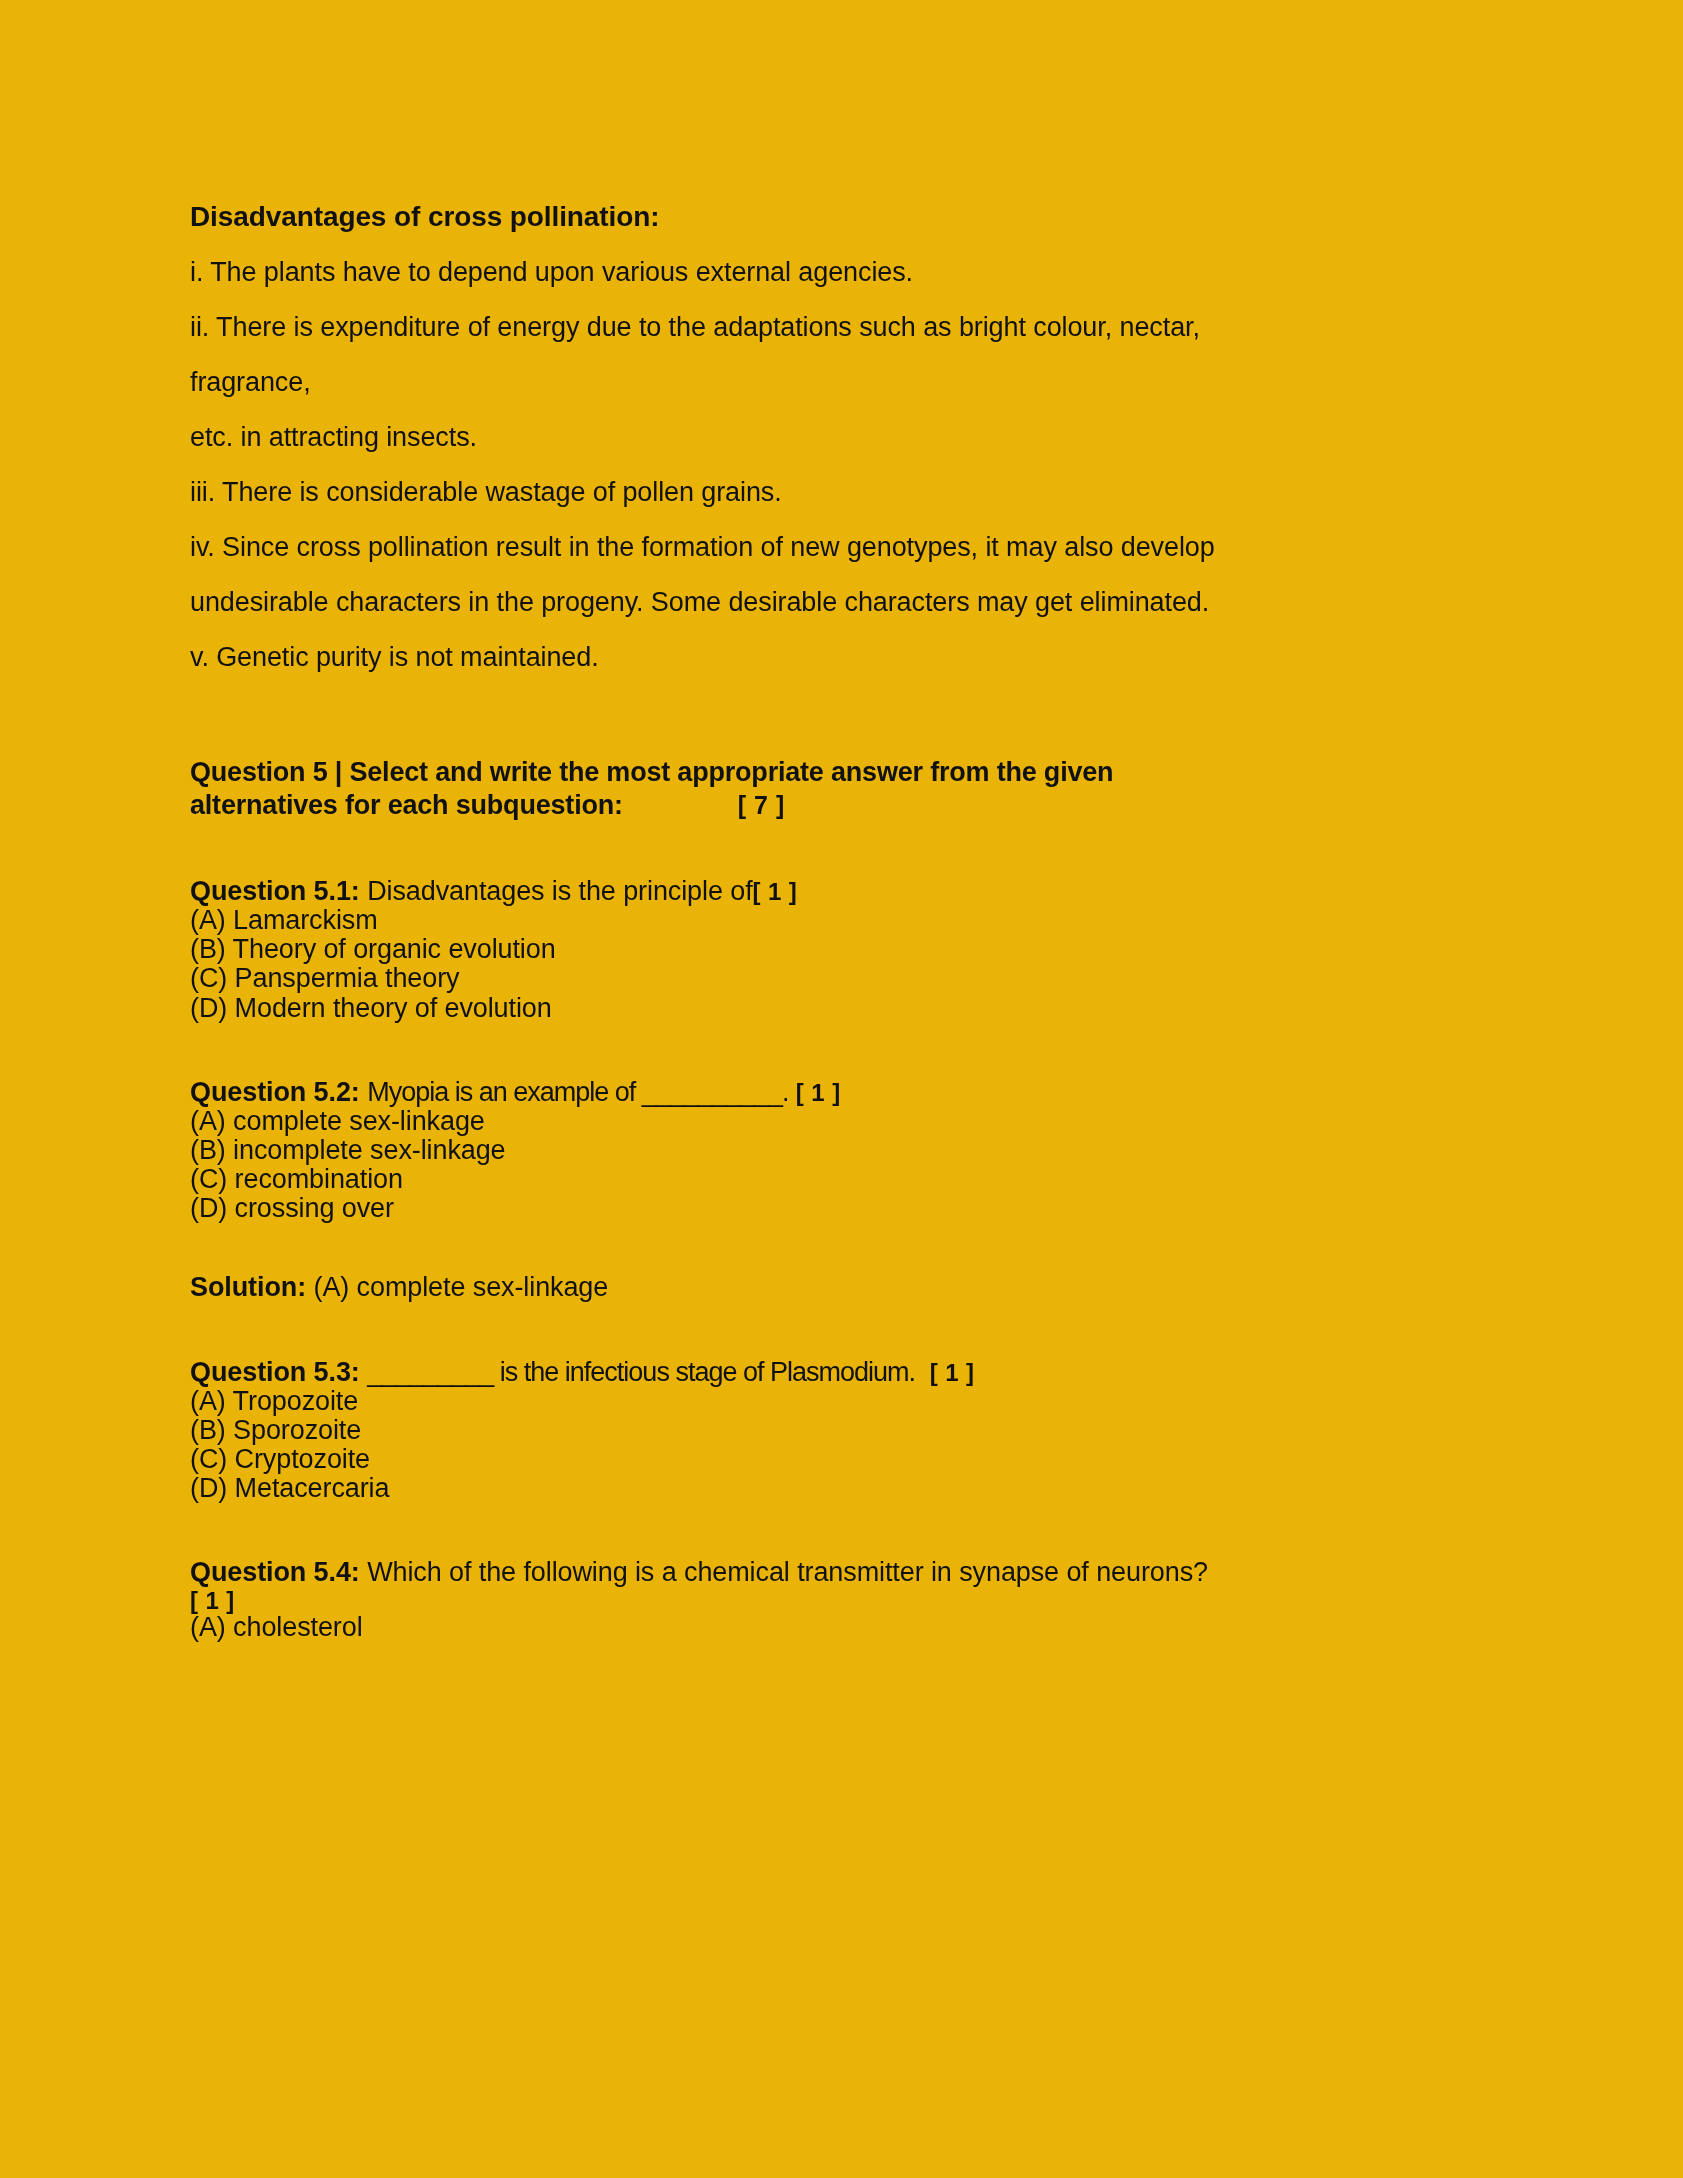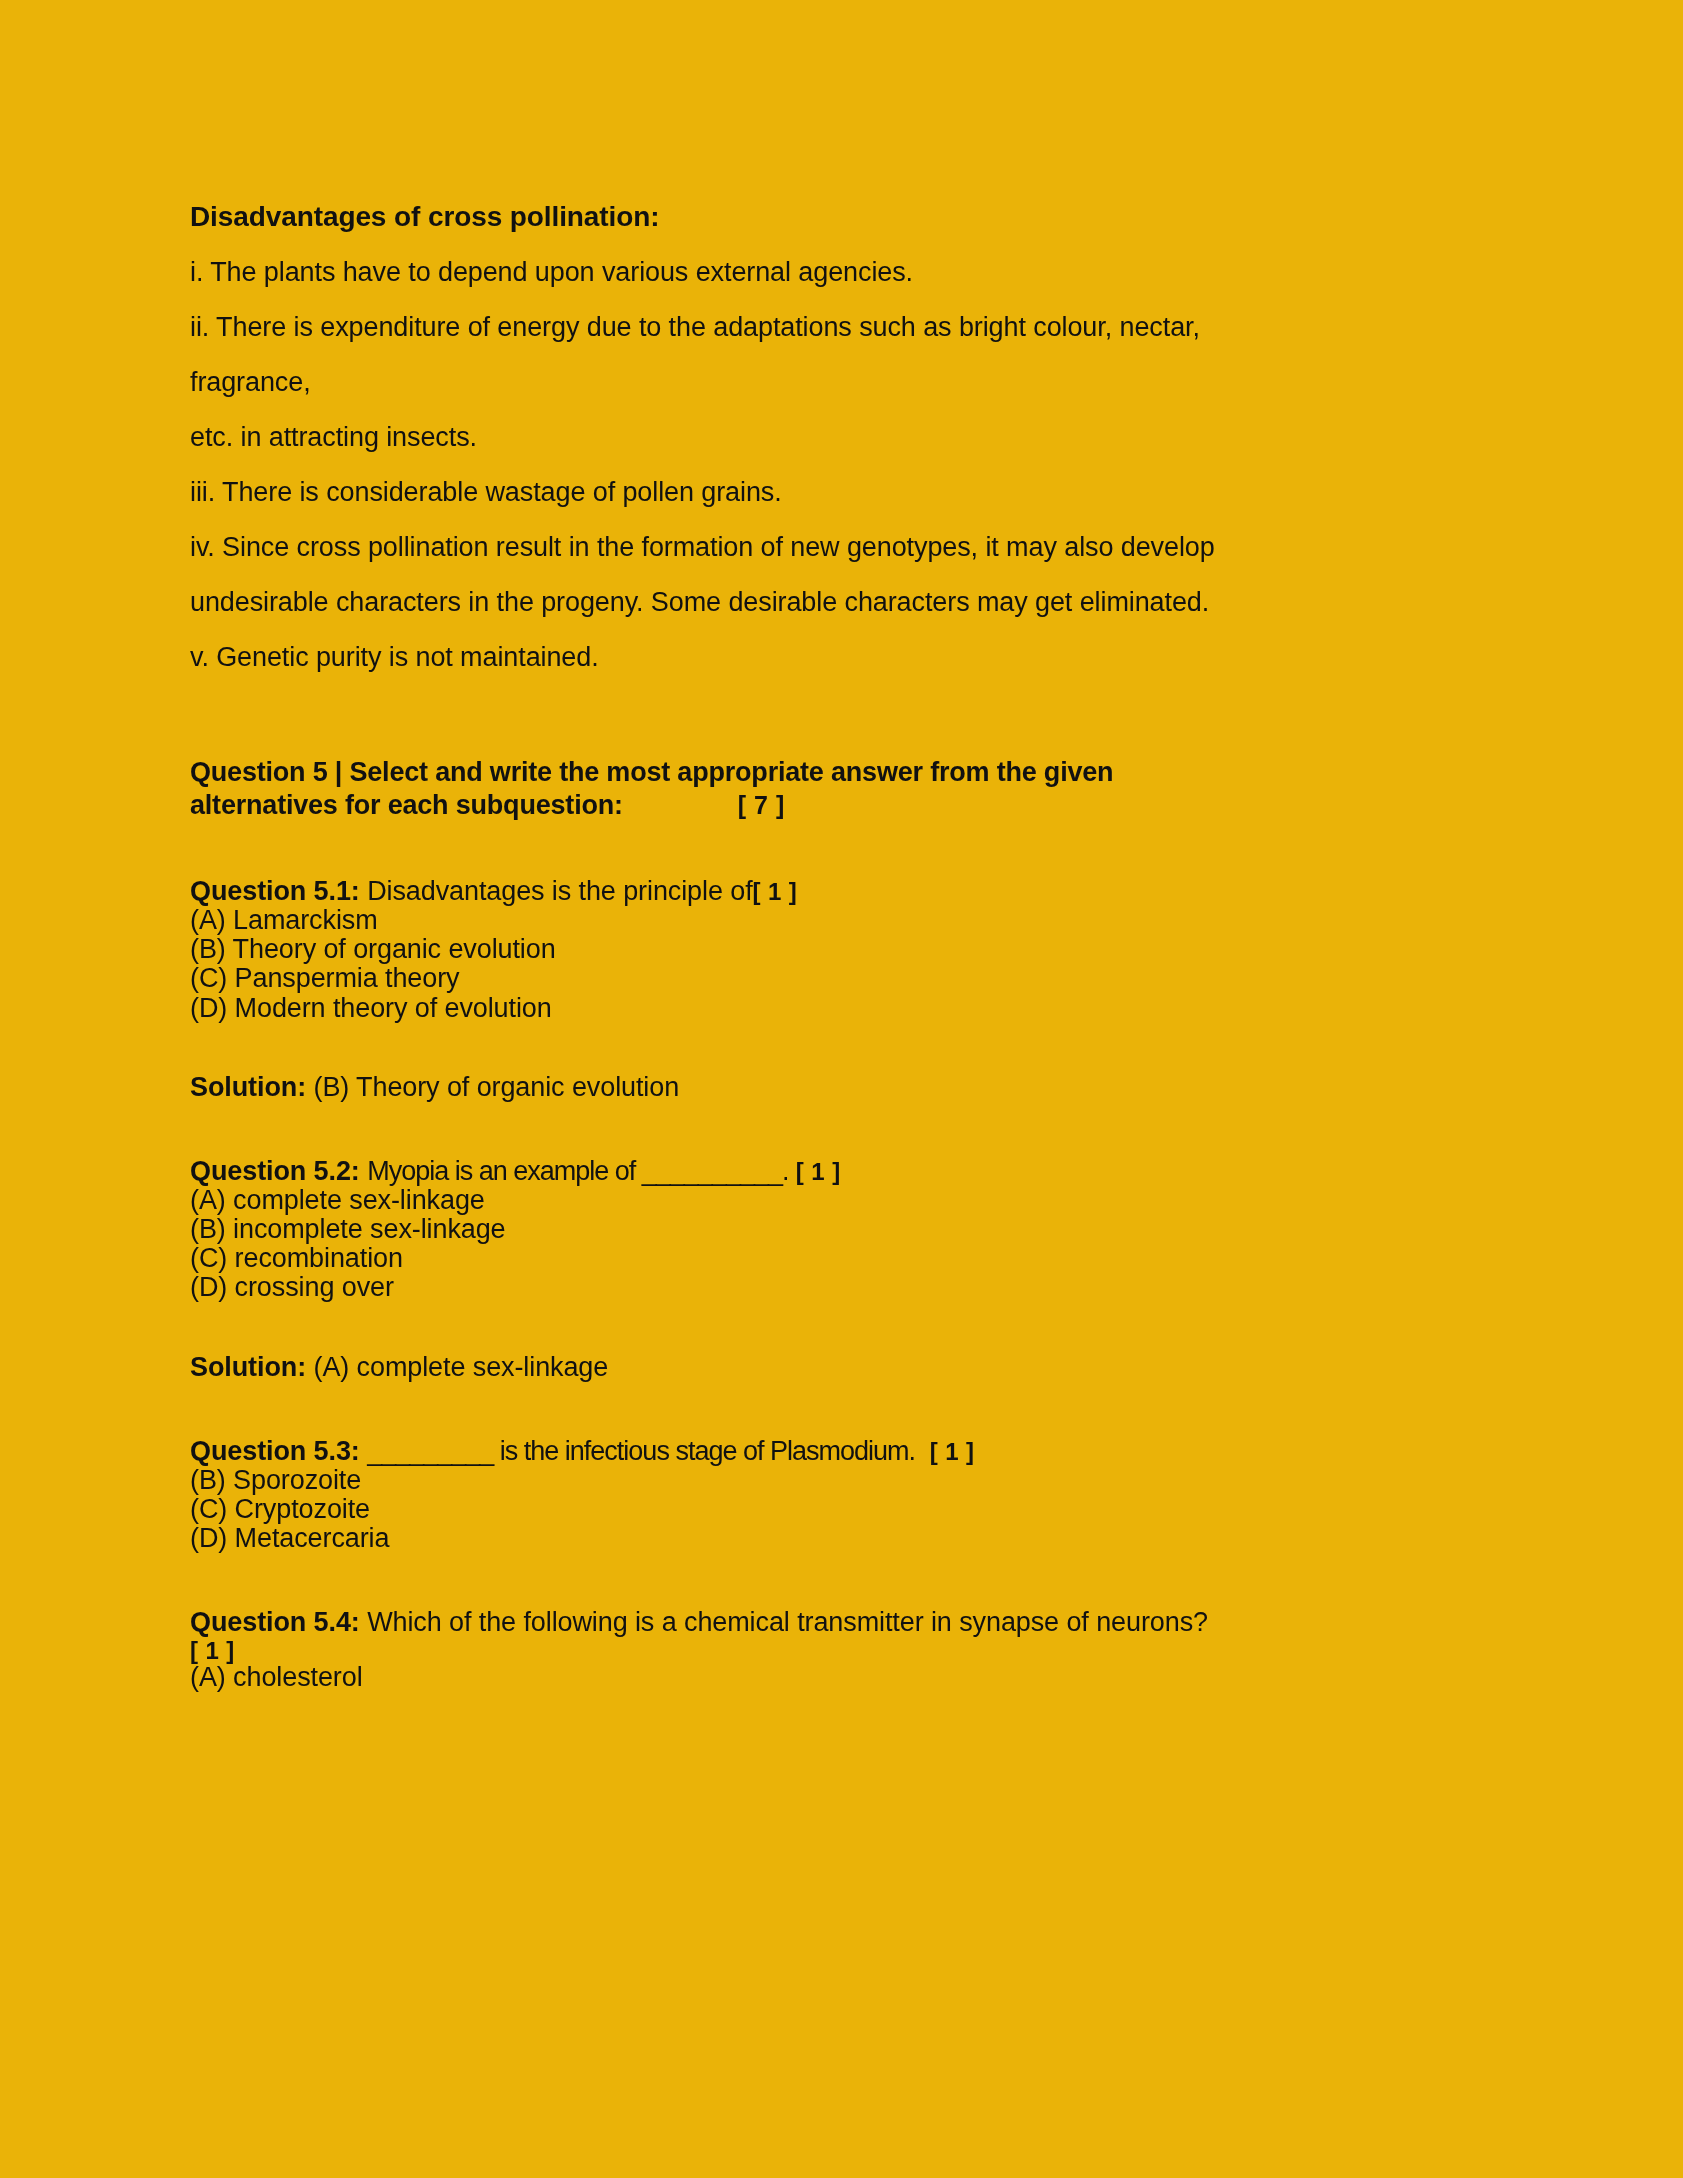--- a/index.html
+++ b/index.html
@@ -133,24 +133,20 @@
       <p class="q-line">
         <span class="q-label">Question 5.1:</span>
         <span>Disadvantages is the principle of</span><span class="marks-inline">[ 1 ]</span>
       </p>
       <ul class="opt-list">
         <li class="opt">(A) Lamarckism</li>
         <li class="opt">(B) Theory of organic evolution</li>
         <li class="opt">(C) Panspermia theory</li>
         <li class="opt">(D) Modern theory of evolution</li>
       </ul>
-      <p class="solution">
-        <span class="sol-label">Solution:</span>
-        <span>(B) Theory of organic evolution</span>
-      </p>
     </div>
 
     <div class="subq">
       <p class="q-line">
         <span class="q-label">Question 5.2:</span>
         <span class="blank">Myopia is an example of __________.</span>&nbsp;<span class="marks-inline">[ 1 ]</span>
       </p>
       <ul class="opt-list">
         <li class="opt">(A) complete sex-linkage</li>
         <li class="opt">(B) incomplete sex-linkage</li>
@@ -162,20 +158,21 @@
         <span>(A) complete sex-linkage</span>
       </p>
     </div>
 
     <div class="subq">
       <p class="q-line">
         <span class="q-label">Question 5.3:</span>
         <span class="blank">_________ is the infectious stage of Plasmodium.</span>&nbsp;&nbsp;<span class="marks-inline">[ 1 ]</span>
       </p>
       <ul class="opt-list">
+        <li class="opt">(A) Tropozoite</li>
         <li class="opt">(B) Sporozoite</li>
         <li class="opt">(C) Cryptozoite</li>
         <li class="opt">(D) Metacercaria</li>
       </ul>
     </div>
 
     <div class="subq">
       <p class="q-line">
         <span class="q-label">Question 5.4:</span>
         <span>Which of the following is a chemical transmitter in synapse of neurons?</span>

